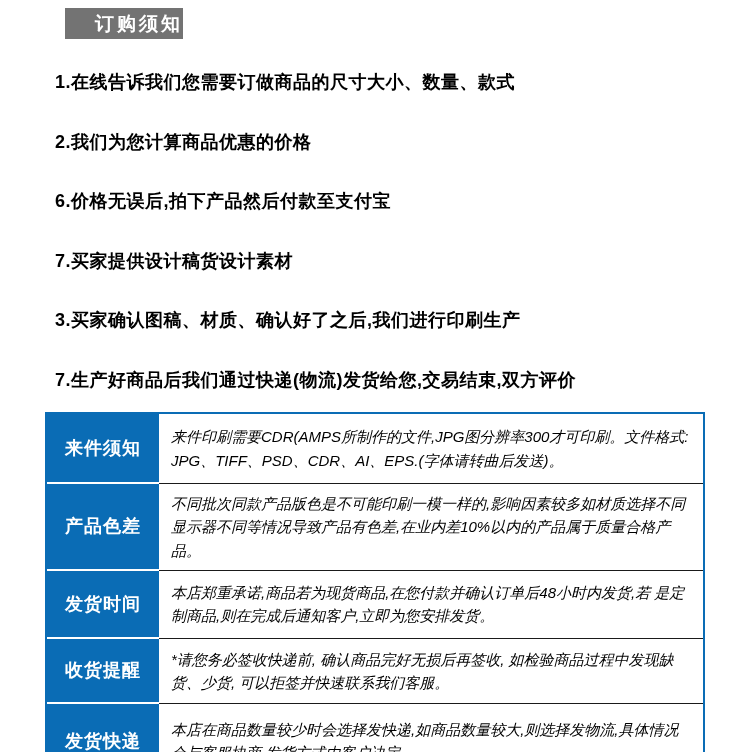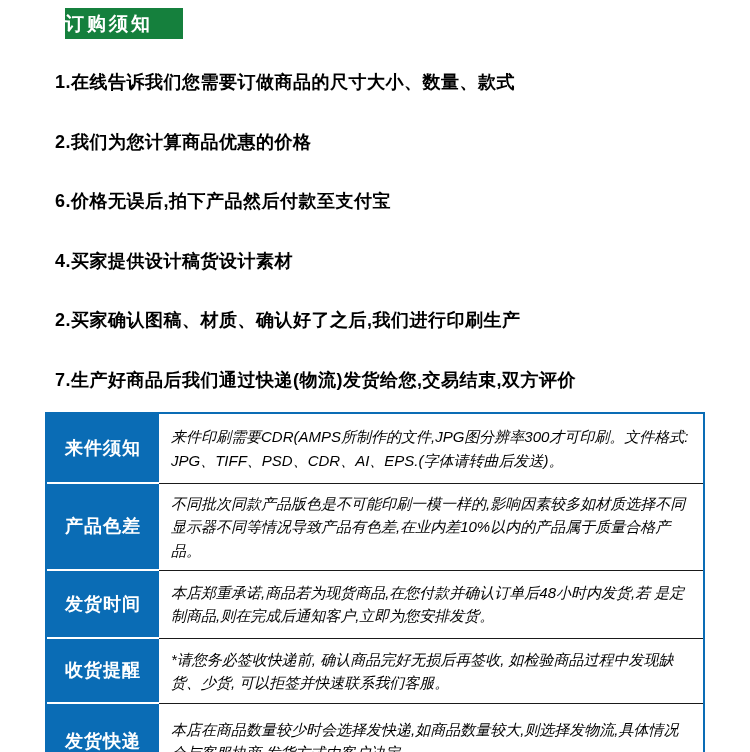--- a/index.html
+++ b/index.html
@@ -13,28 +13,28 @@
     position: relative;
     width: 750px;
     height: 752px;
     background: #ffffff;
     overflow: hidden;
   }
   .order-badge {
     margin: 8px 4px 0 65px;
     width: 118px;
     height: 31px;
-    background: #15803d;
+    background: #737373;
     color: #ffffff;
     font-size: 19px;
     font-weight: bold;
     letter-spacing: 3px;
     display: flex;
     align-items: center;
-    justify-content: flex-start;
+    justify-content: flex-end;
   }
   .notice-list {
     margin: 12px 0 0 55px;
   }
   .notice-item {
     font-size: 18px;
     color: #000000;
     line-height: 31.5px;
     font-weight: 600;
     letter-spacing: 0.5px;
@@ -95,22 +95,22 @@
 <div class="page">
 
   <div class="order-badge">
     <span>订购须知</span>
   </div>
 
   <div class="notice-list">
     <div class="notice-item">1.在线告诉我们您需要订做商品的尺寸大小、数量、款式</div>
     <div class="notice-item">2.我们为您计算商品优惠的价格</div>
     <div class="notice-item">6.价格无误后,拍下产品然后付款至支付宝</div>
-    <div class="notice-item">4.买家提供设计稿货设计素材</div>
-    <div class="notice-item">2.买家确认图稿、材质、确认好了之后,我们进行印刷生产</div>
+    <div class="notice-item">7.买家提供设计稿货设计素材</div>
+    <div class="notice-item">3.买家确认图稿、材质、确认好了之后,我们进行印刷生产</div>
     <div class="notice-item">7.生产好商品后我们通过快递(物流)发货给您,交易结束,双方评价</div>
   </div>
 
   <div class="info-table">
 
     <div class="info-row bordered">
       <div class="row-label">来件须知</div>
       <div class="row-content">来件印刷需要CDR(AMPS所制作的文件,JPG图分辨率300才可印刷。文件格式: JPG、TIFF、PSD、CDR、AI、EPS.(字体请转曲后发送)。</div>
     </div>
 

